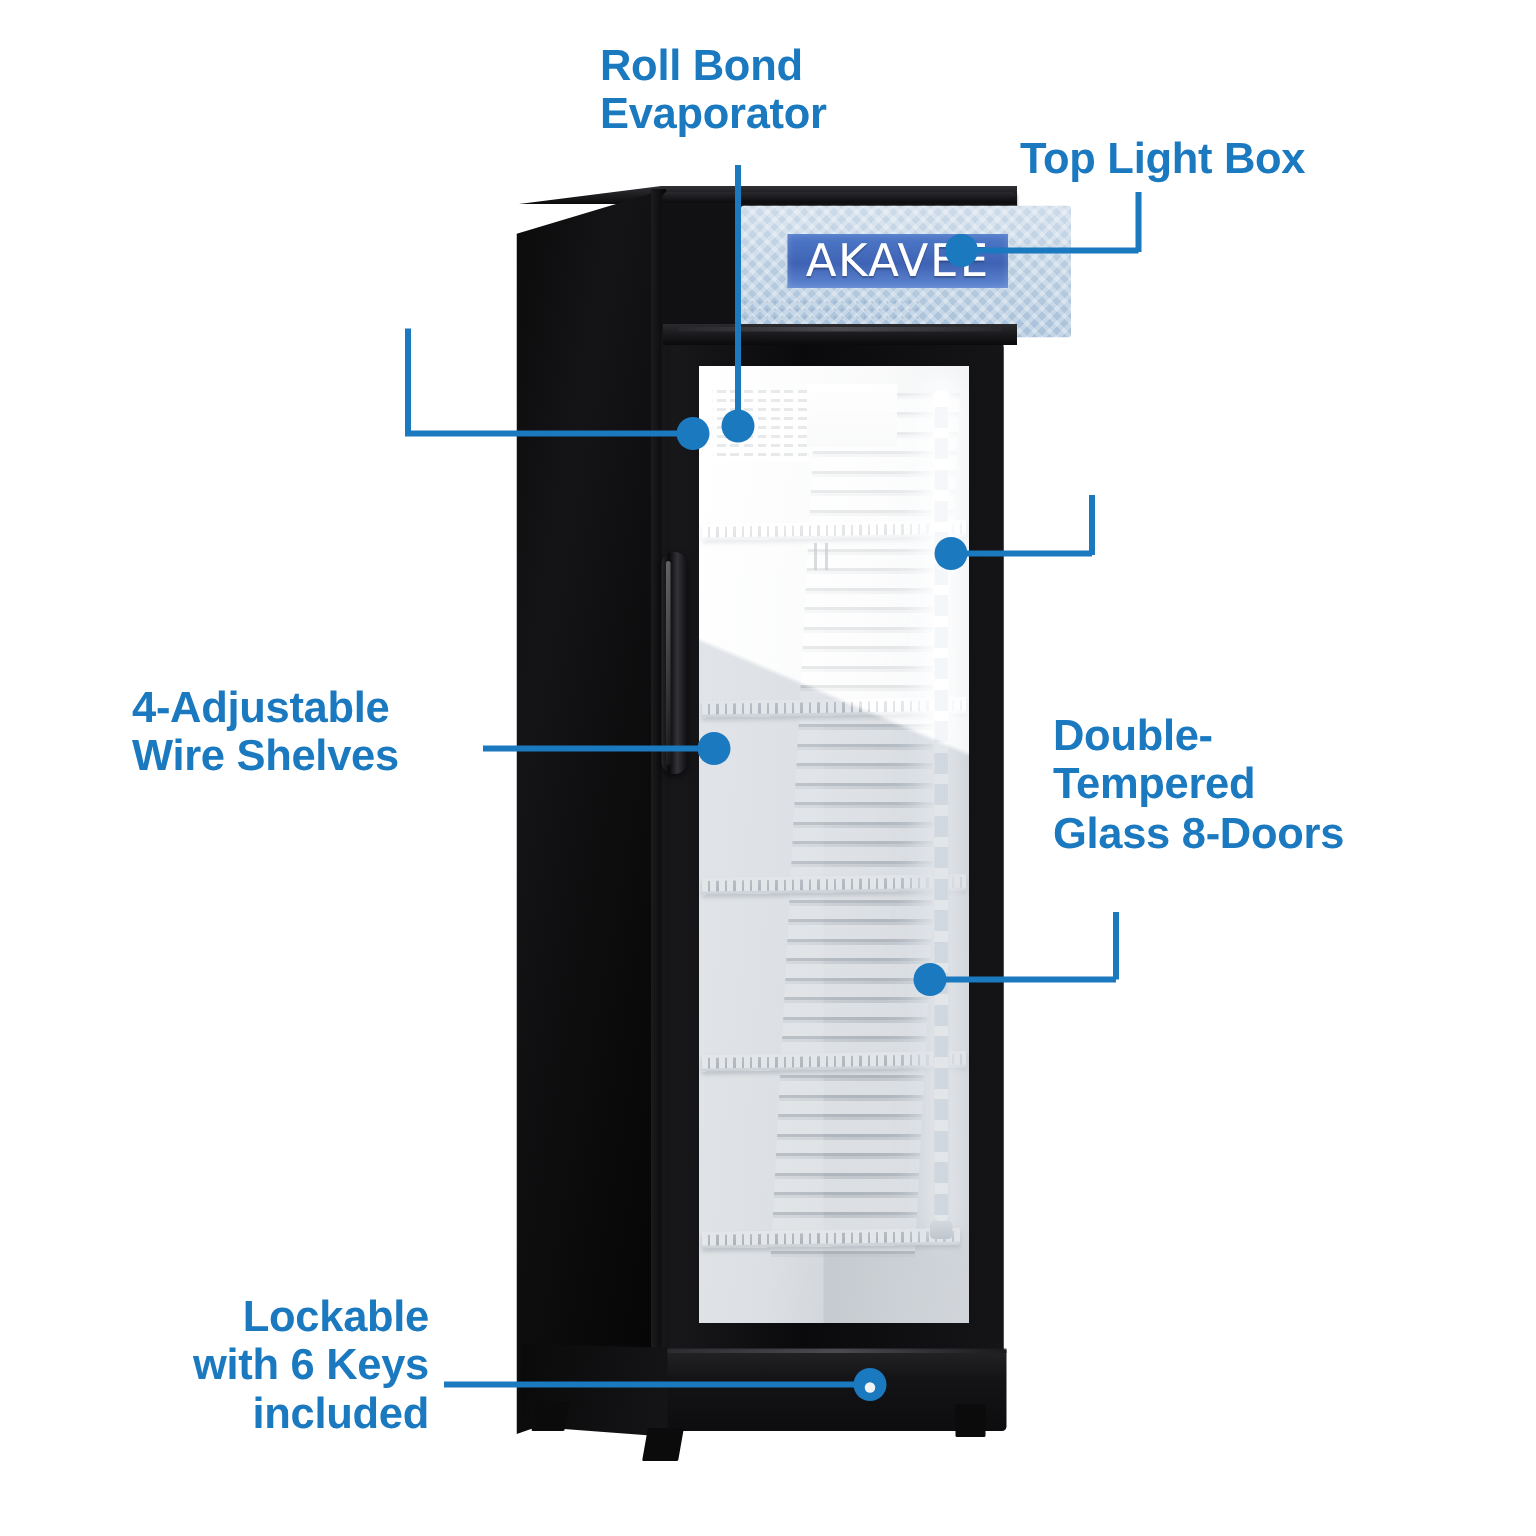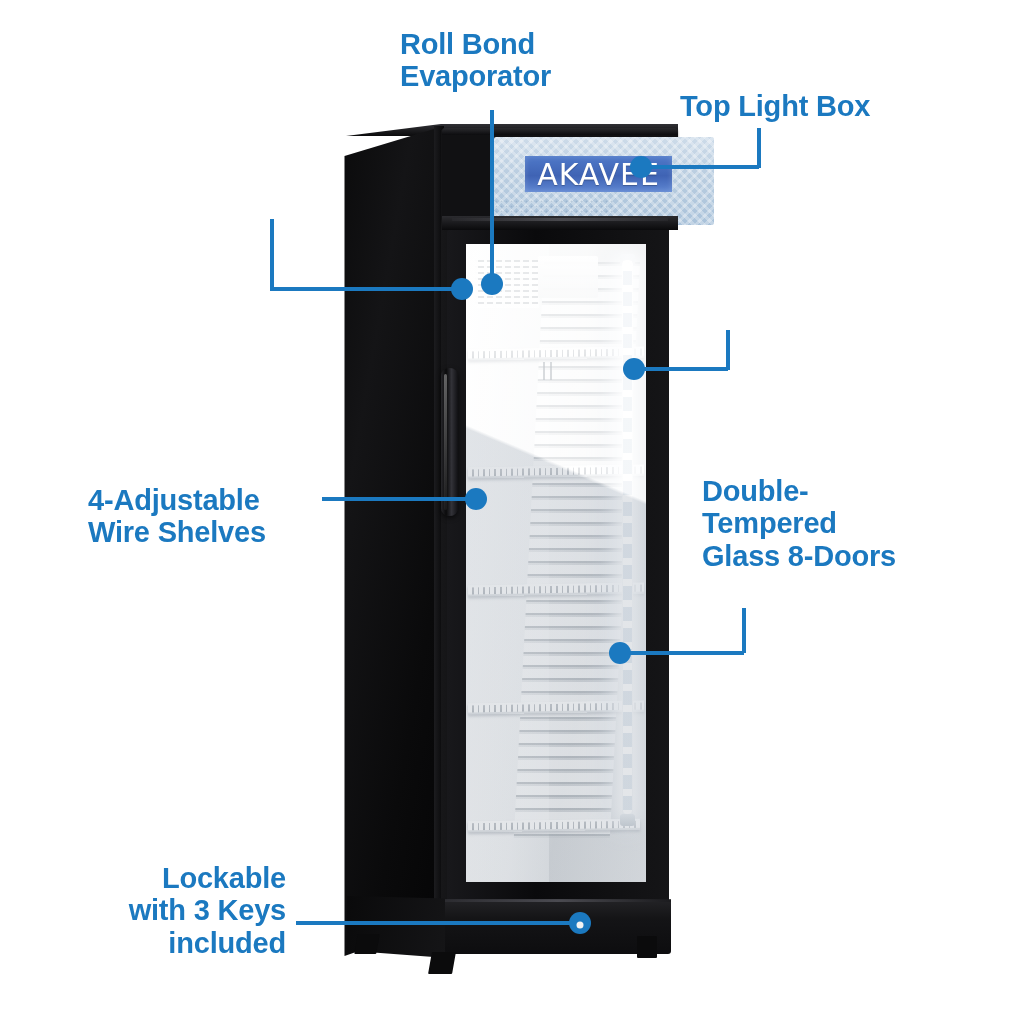--- a/index.html
+++ b/index.html
@@ -312,24 +312,24 @@
   <div class="dot" style="left:620px;top:653px;"></div>
   <div class="dot hole" style="left:580px;top:923px;"></div>
 
   <div class="label l" style="left:400px;top:28px;">Roll Bond
 Evaporator</div>
 
   <div class="label l" style="left:680px;top:90px;">Top Light Box</div>
 
 
 
-  <div class="label l" style="left:88px;top:484px;">4-Adjustable
+  <div class="label l" style="left:88px;top:456px;">4-Adjustable
 Wire Shelves</div>
 
   <div class="label l" style="left:702px;top:475px;">Double-
 Tempered
 Glass 8-Doors</div>
 
   <div class="label r" style="left:76px;top:862px;width:210px;">Lockable
-with 3 Keys
+with 6 Keys
 included</div>
 
 </div>
 
 </body></html>

